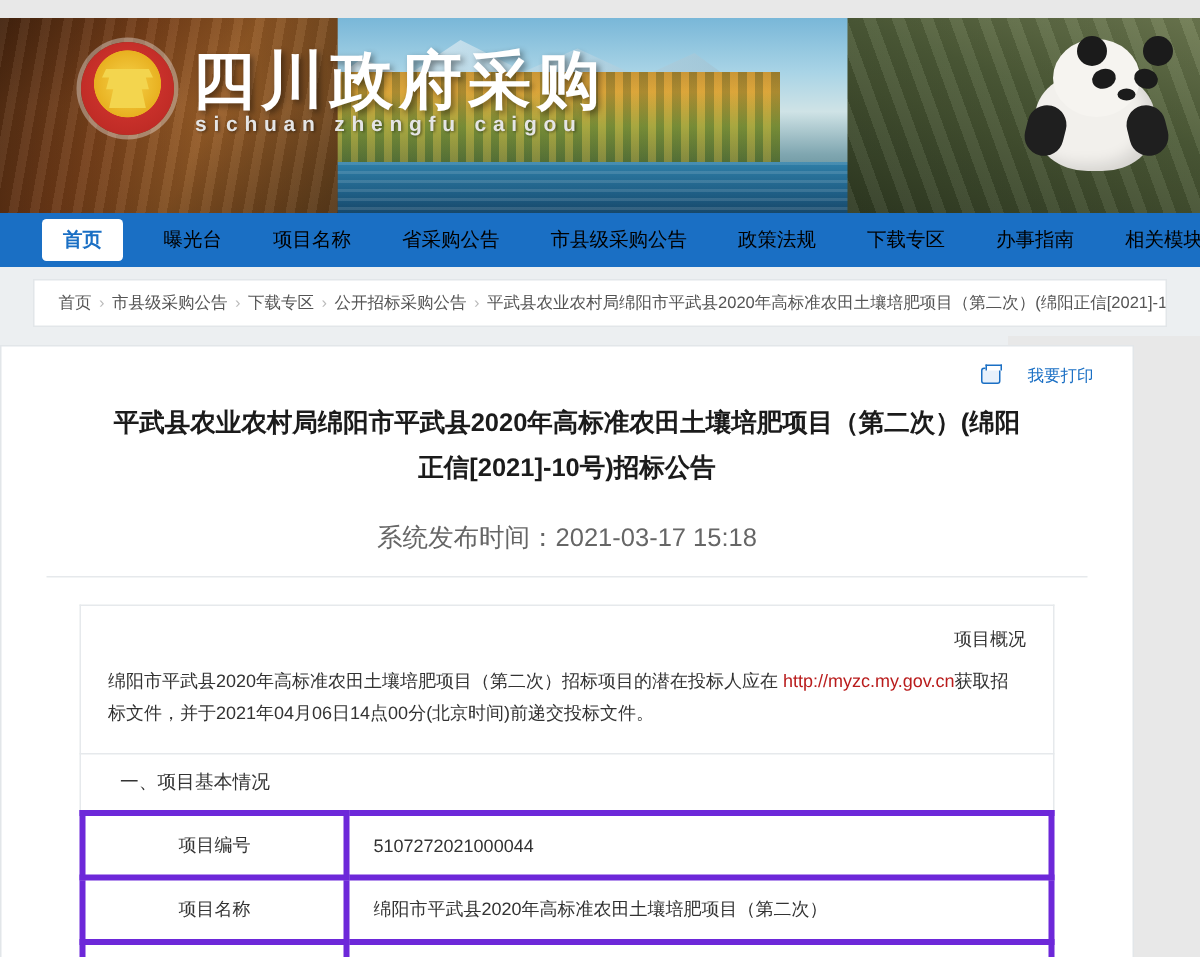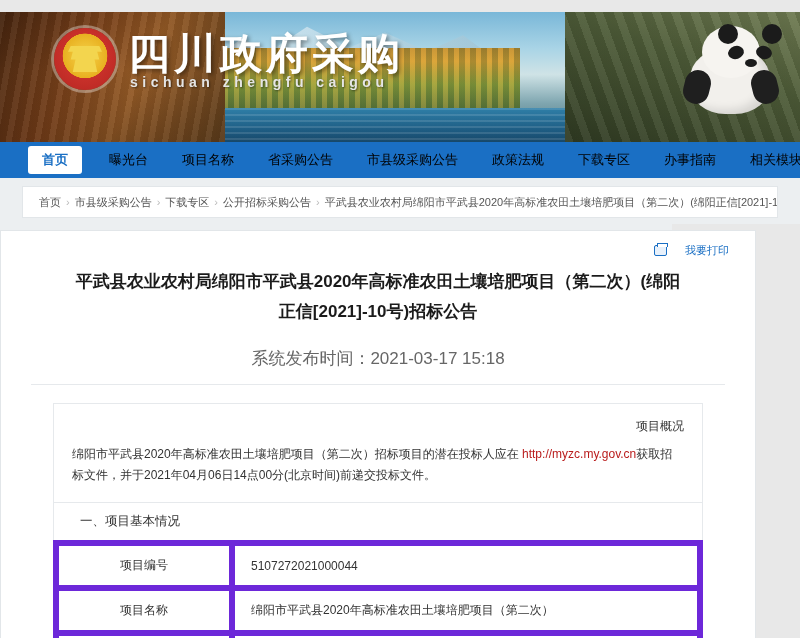--- a/index.html
+++ b/index.html
@@ -187,21 +187,21 @@
 
   .section-head {
     margin:0 22px; padding:10px 26px; font-size:12.5px; color:#333;
     border:1px solid #e6e9ec; border-bottom:none; font-weight:normal;
   }
   table.info {
     margin:0 22px; width:calc(100% - 44px); border-collapse:collapse;
     font-size:12px; color:#333;
   }
   table.info td {
-    border:6px solid #6d28d9; padding:11px 10px; vertical-align:middle;
+    border:4px solid #6d28d9; padding:11px 10px; vertical-align:middle;
   }
   table.info td.k { width:176px; text-align:center; color:#333; }
   table.info td.v { padding-left:16px; }
 </style>
 </head>
 <body>
 
 <div class="page">
 
   <div class="banner">

